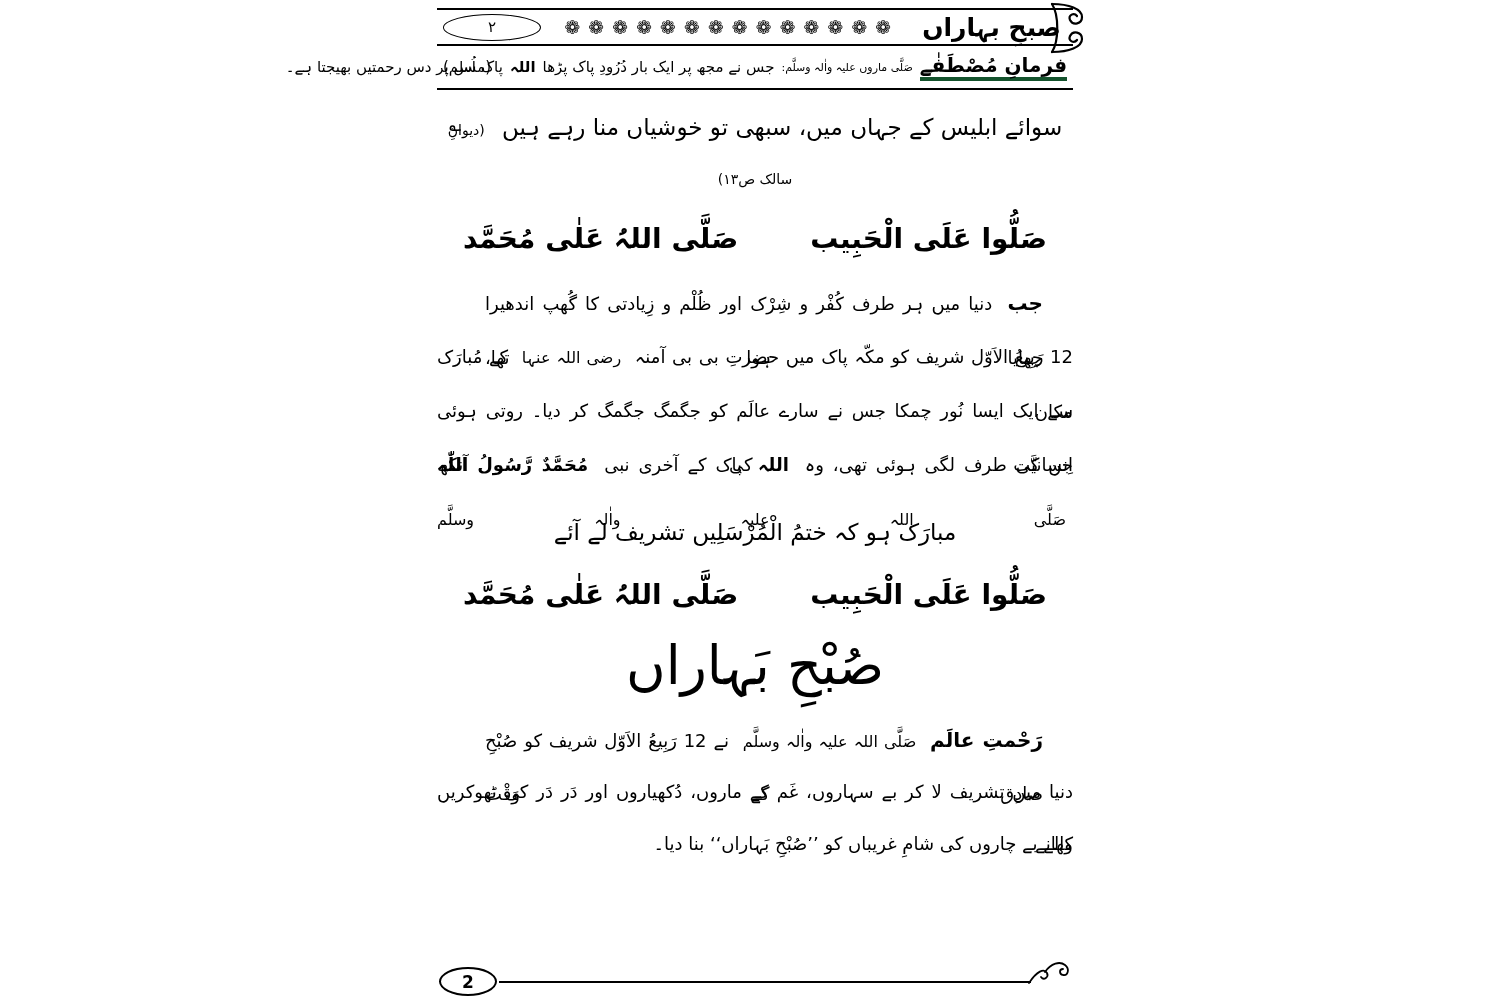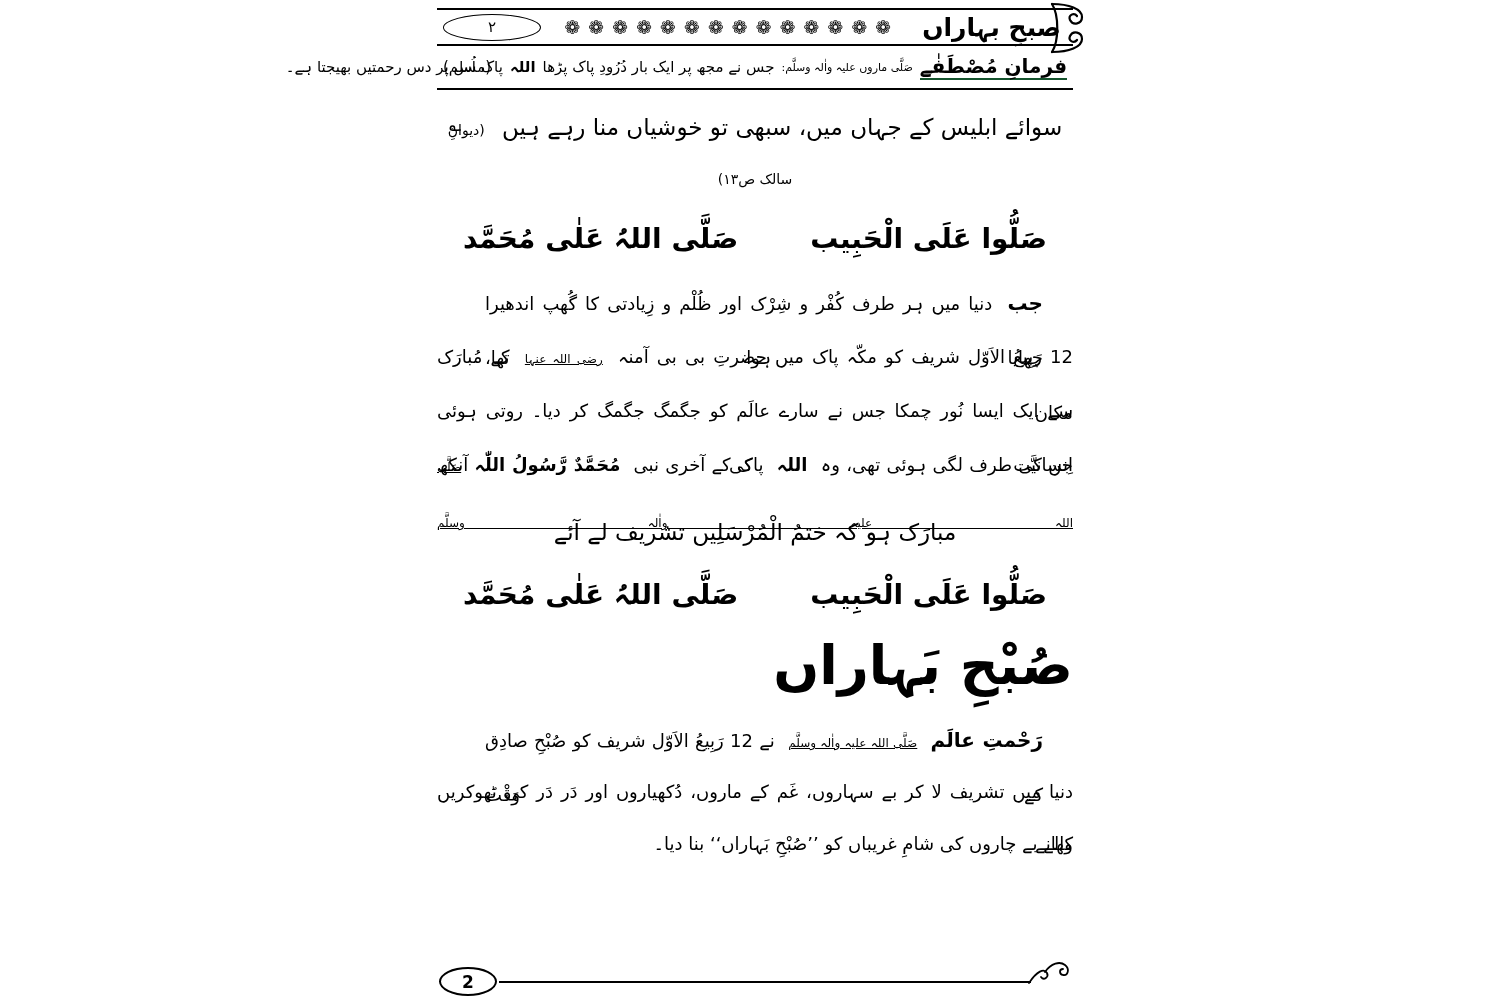--- a/index.html
+++ b/index.html
@@ -14,21 +14,21 @@
   .flowers{flex:1 1 auto;text-align:center;font-size:19px;letter-spacing:8px;white-space:nowrap;
            overflow:hidden;line-height:34px;}
   .oval{border:1.5px solid #000;border-radius:50%;display:flex;align-items:center;justify-content:center;}
   .oval-top{width:96px;height:25px;font-size:15px;margin-left:4px;flex:0 0 auto;}
   .corner-swirl{position:absolute;right:-14px;top:-9px;}
 
   
   .hadith{display:flex;align-items:center;border-bottom:2px solid #000;height:42px;font-size:15px;
           padding:0 6px;gap:7px;white-space:nowrap;}
   .hadith-main{display:flex;align-items:center;gap:7px;min-width:0;}
-  .hadith-lead{font-size:20px;font-weight:bold;border-bottom:2px solid #14532d;line-height:1.15;}
+  .hadith-lead{font-size:20px;font-weight:bold;border-bottom:4px solid #14532d;line-height:1.15;}
   .small{font-size:11px;}
   .allah{font-weight:bold;}
   .hadith-source{margin-right:auto;font-size:15px;flex:0 0 auto;}
 
   
   .poem{position:relative;text-align:center;}
   .poem1{margin-top:14px;font-size:23px;}
   .poem1 .vline{line-height:46px;}
   .poem2{margin-top:14px;font-size:23px;}
   .poem2 .vline{line-height:52px;}
@@ -43,26 +43,26 @@
   .para{font-size:18px;}
   .para1{margin-top:12px;}
   .para2{margin-top:4px;}
   .bline{height:54px;line-height:54px;}
   .para2 .bline{height:52px;line-height:52px;}
   .jline{text-align:justify;text-align-last:justify;}
   .endline{text-align:right;}
   .indent{padding-right:30px;margin-left:48px;}
   .lead{font-weight:bold;font-size:20px;}
   .rasul{font-weight:bold;}
-  .para .small{font-size:12px;text-decoration:underline;}
+  .para .small{font-size:16px;}
   .bline span + span{margin-right:7px;}
   .marker-inline{font-size:20px;}
 
   
-  .big-heading{text-align:right;font-size:54px;font-weight:bold;height:88px;line-height:88px;margin-top:2px;}
+  .big-heading{text-align:center;font-size:54px;font-weight:normal;height:88px;line-height:88px;margin-top:2px;}
 
   
   .footer{position:absolute;left:2px;right:0;bottom:4px;display:flex;align-items:center;direction:ltr;}
   .oval-bottom{width:54px;height:25px;border:2px solid #000;font-size:17px;font-weight:bold;flex:0 0 auto;}
   .footer-rule{flex:1 1 auto;border-top:2px solid #000;height:0;margin-left:2px;}
   .footer-swirl{flex:0 0 auto;margin-left:-4px;transform:translateY(-9px);}
 </style>
 </head>
 <body>
 

